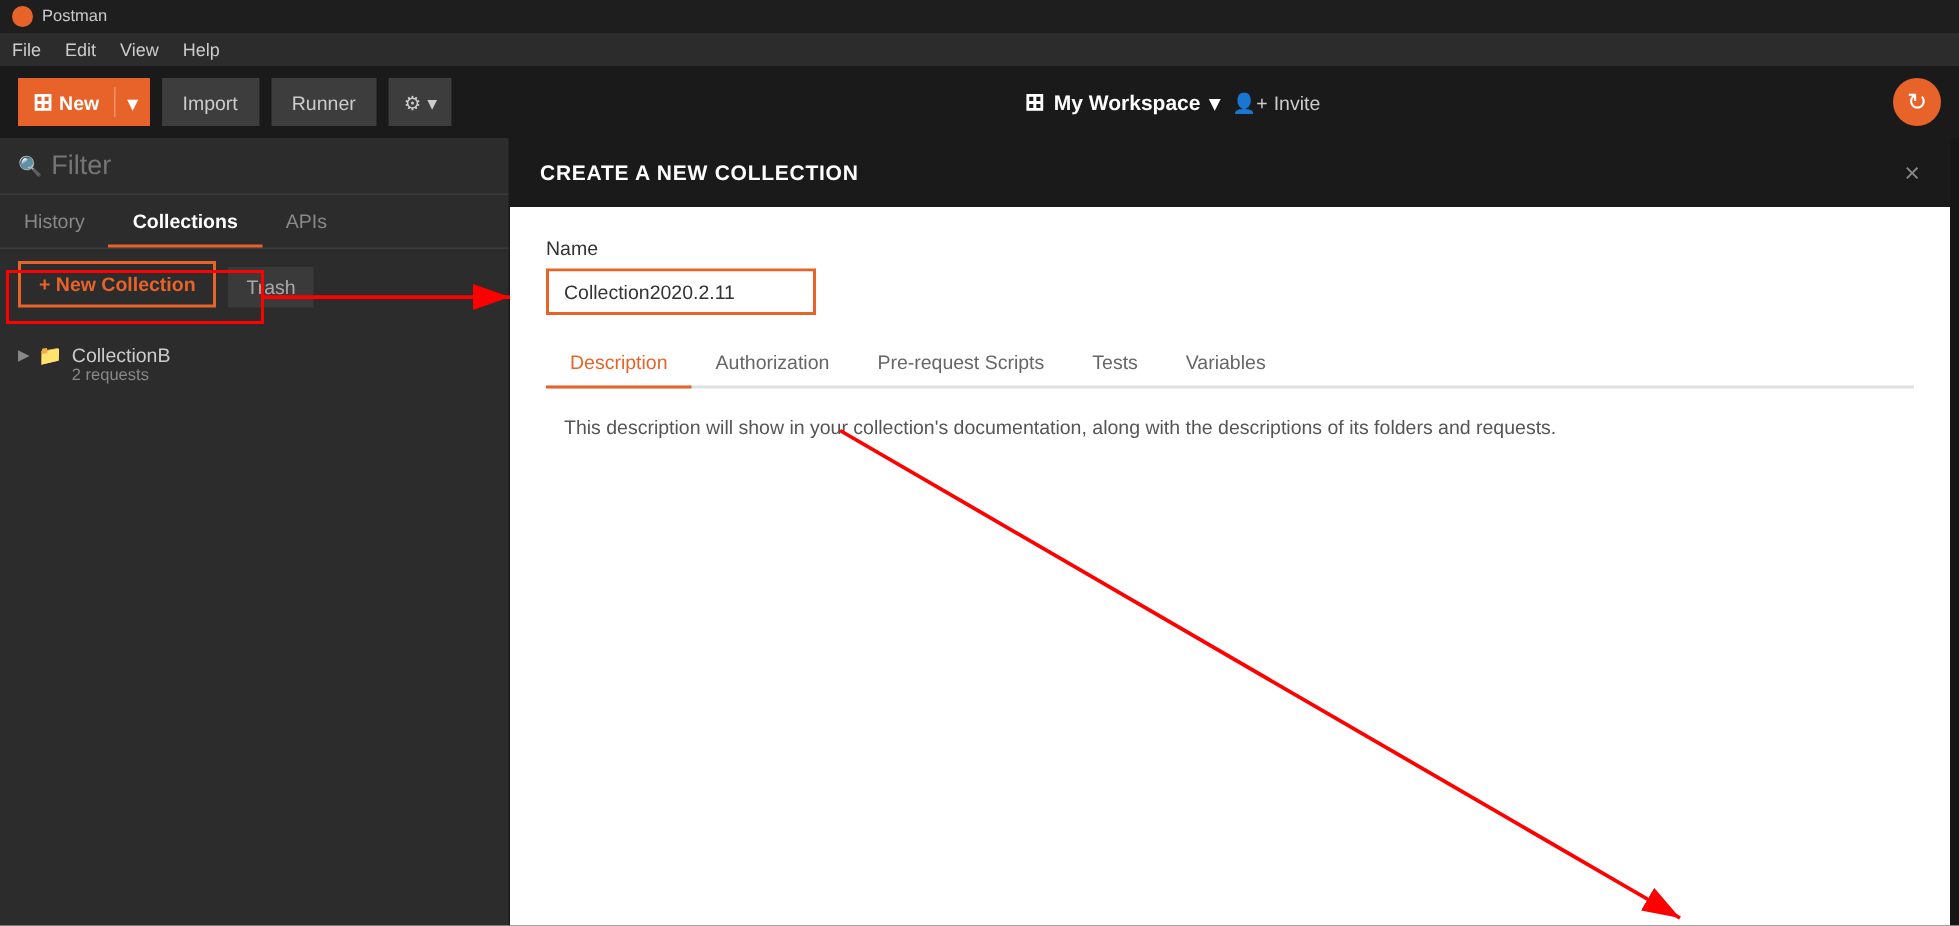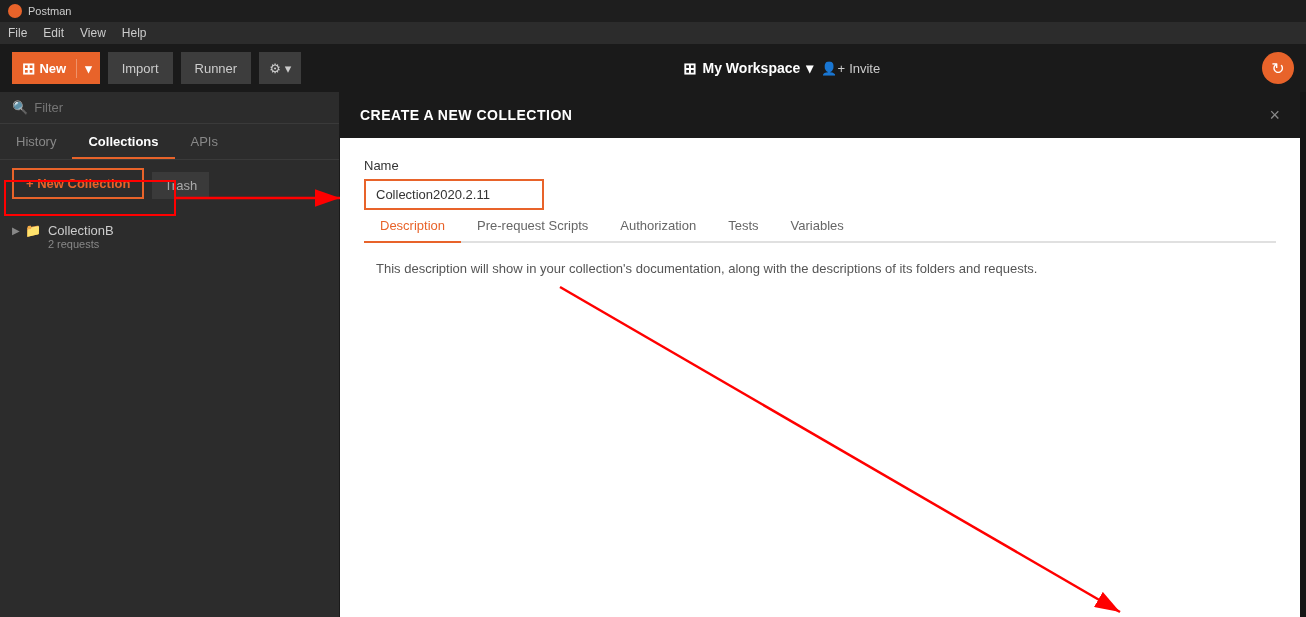--- a/index.html
+++ b/index.html
@@ -145,21 +145,21 @@
       display: flex;
       align-items: center;
       gap: 6px;
       border-bottom: 1px solid #3a3a3a;
     }
     .filter-icon { color: #888; font-size: 13px; }
     .filter-input {
       background: transparent;
       border: none;
       color: #ccc;
-      font-size: 13px;
+      font-size: 18px;
       outline: none;
       flex: 1;
     }
     .sidebar-tabs {
       display: flex;
       border-bottom: 1px solid #3a3a3a;
     }
     .sidebar-tab {
       padding: 10px 16px;
       color: #888;
@@ -266,20 +266,21 @@
       border: none;
       outline: none;
       padding: 6px 10px;
       font-size: 13px;
       color: #333;
       width: 176px;
     }
     .dialog-tabs {
       display: flex;
       border-bottom: 2px solid #e0e0e0;
+      margin-top: 16px;
       gap: 0;
     }
     .dialog-tab {
       padding: 8px 16px;
       font-size: 13px;
       color: #666;
       cursor: pointer;
       position: relative;
       white-space: nowrap;
     }
@@ -430,22 +431,22 @@
         <div style="position:relative; display:inline-block;">
           <div class="name-input-wrapper">
             <input class="name-input" type="text" value="Collection2020.2.11" style="">
           </div>
           
         </div>
 
         
         <div class="dialog-tabs">
           <div class="dialog-tab active">Description</div>
+          <div class="dialog-tab">Authorization</div>
           <div class="dialog-tab">Pre-request Scripts</div>
-          <div class="dialog-tab">Authorization</div>
           <div class="dialog-tab">Tests</div>
           <div class="dialog-tab">Variables</div>
         </div>
 
         
         <p class="description-text">This description will show in your collection's documentation, along with the descriptions of its folders and requests.</p>
       </div>
     </div>
 
     <svg style="position:absolute; top:0; left:0; width:100%; height:100%; pointer-events:none; overflow:visible;">

